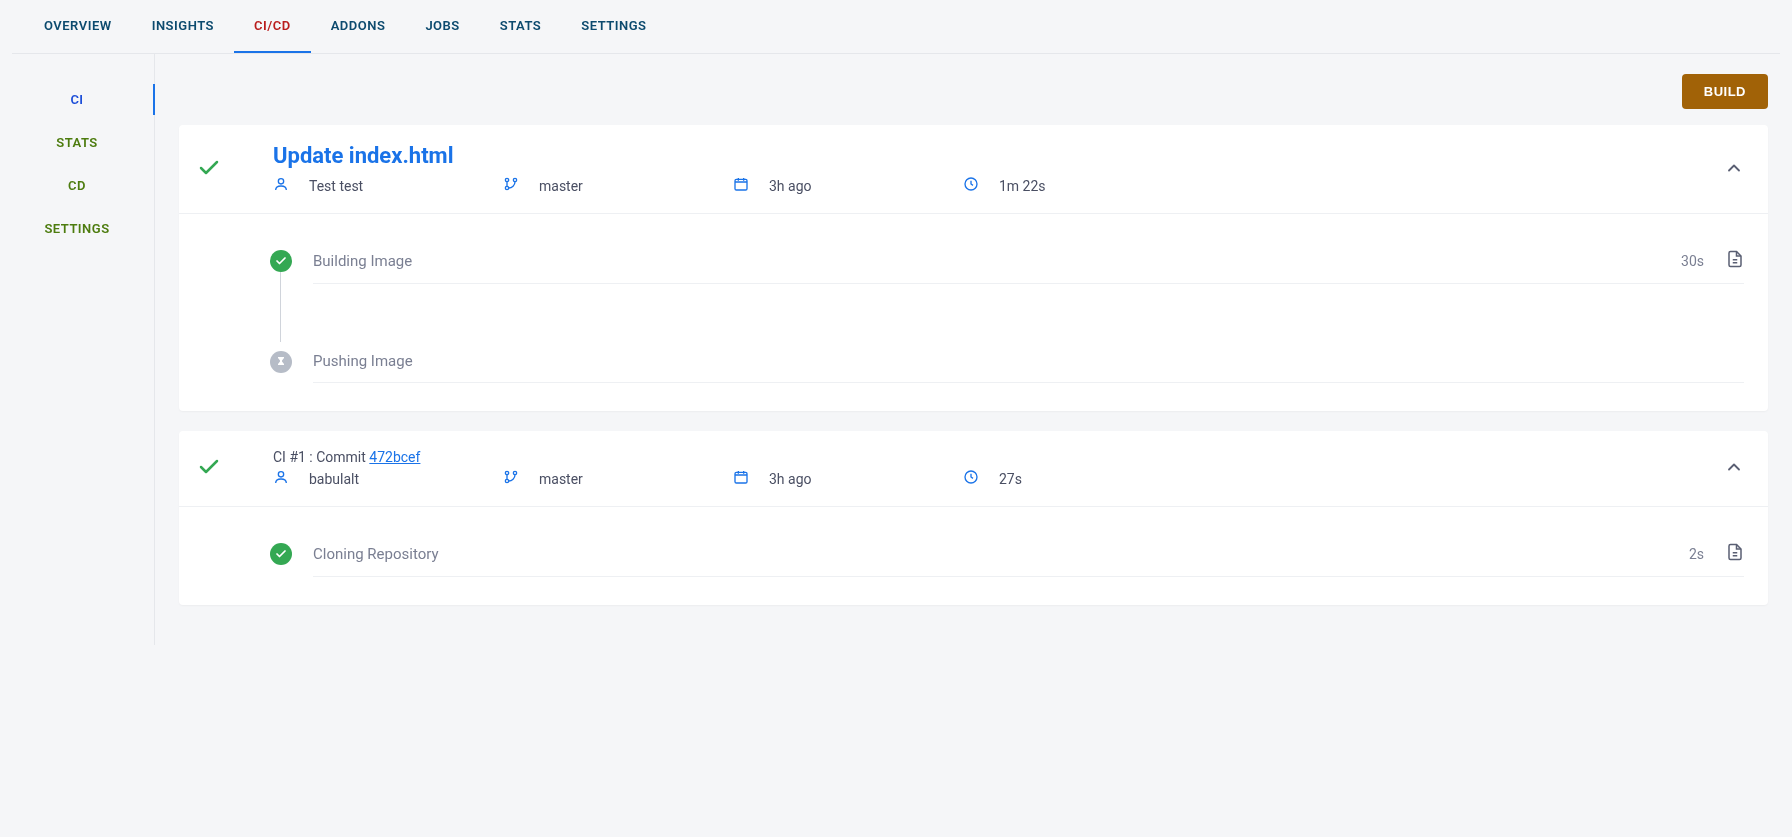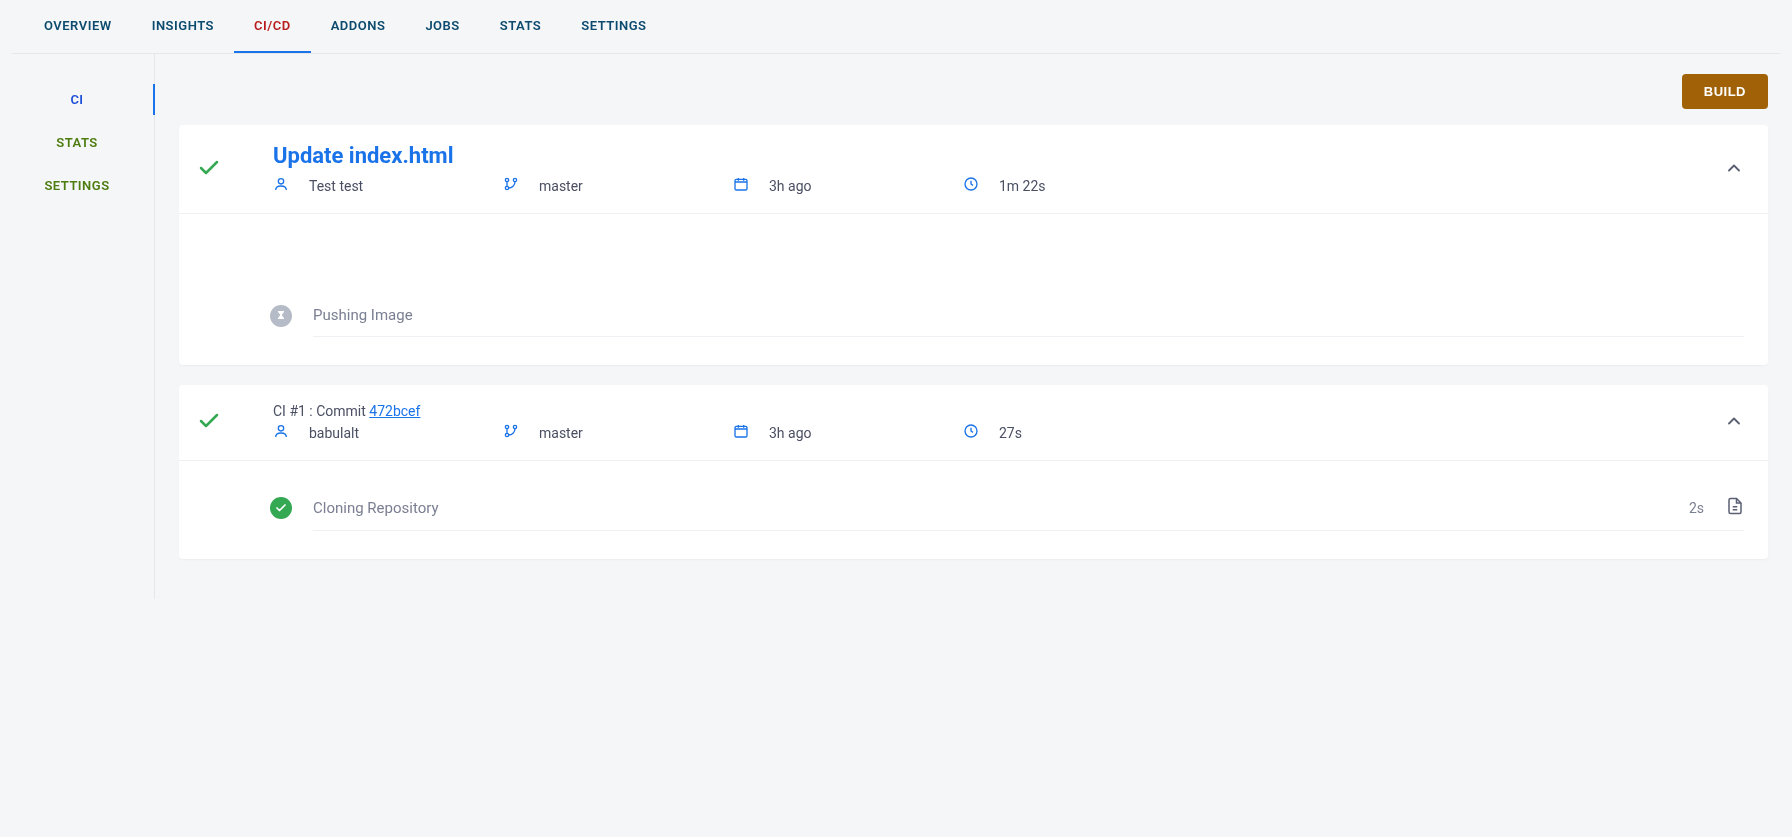--- a/index.html
+++ b/index.html
@@ -207,20 +207,21 @@
   <div class="tab">ADDONS</div>
   <div class="tab">JOBS</div>
   <div class="tab">STATS</div>
   <div class="tab">SETTINGS</div>
 </div>
 
 <div class="content">
   <div class="sidenav">
     <div class="side-item active">CI</div>
     <div class="side-item">STATS</div>
+    <div class="side-item">CD</div>
     <div class="side-item">SETTINGS</div>
   </div>
 
   <div class="main">
     <div class="toolbar">
       <button class="btn-primary">BUILD</button>
     </div>
 
     <div class="card">
       <div class="card-header">
@@ -273,20 +274,44 @@
           </div>
         </div>
         <span class="chevron">
           <svg width="20" height="20" viewBox="0 0 24 24" fill="none" stroke="currentColor" stroke-width="2.2" stroke-linecap="round" stroke-linejoin="round">
               <polyline points="6 15 12 9 18 15"></polyline>
             </svg>
         </span>
       </div>
 
       <div class="steps">
+        <div class="step-row">
+          <div class="connector"></div>
+          <div class="step-icon-wrap">
+            <div class="circle-green">
+              <svg width="12" height="12" viewBox="0 0 24 24" fill="none" stroke="#fff" stroke-width="3.5" stroke-linecap="round" stroke-linejoin="round">
+                  <polyline points="4 12 9 17 20 6"></polyline>
+                </svg>
+            </div>
+          </div>
+          <div class="step-body">
+            <span class="step-name">Building Image</span>
+            <div class="step-right">
+              <span class="step-dur">30s</span>
+              <span class="log-icon">
+                <svg width="18" height="18" viewBox="0 0 24 24" fill="none" stroke="currentColor" stroke-width="2">
+                    <path d="M14 2H6a2 2 0 0 0-2 2v16a2 2 0 0 0 2 2h12a2 2 0 0 0 2-2V8z"></path>
+                    <polyline points="14 2 14 8 20 8"></polyline>
+                    <line x1="9" y1="13" x2="15" y2="13"></line>
+                    <line x1="9" y1="17" x2="15" y2="17"></line>
+                  </svg>
+              </span>
+            </div>
+          </div>
+        </div>
         <div class="step-spacer"></div>
         <div class="step-row">
           <div class="step-icon-wrap">
             <div class="circle-gray">
               <svg width="12" height="12" viewBox="0 0 24 24" fill="#fff">
                   <path d="M6 2h12v2l-4 5v2l4 5v2H6v-2l4-5v-2L6 4z"></path>
                 </svg>
             </div>
           </div>
           <div class="step-body" style="border-bottom:1px solid #eef0f3;">

